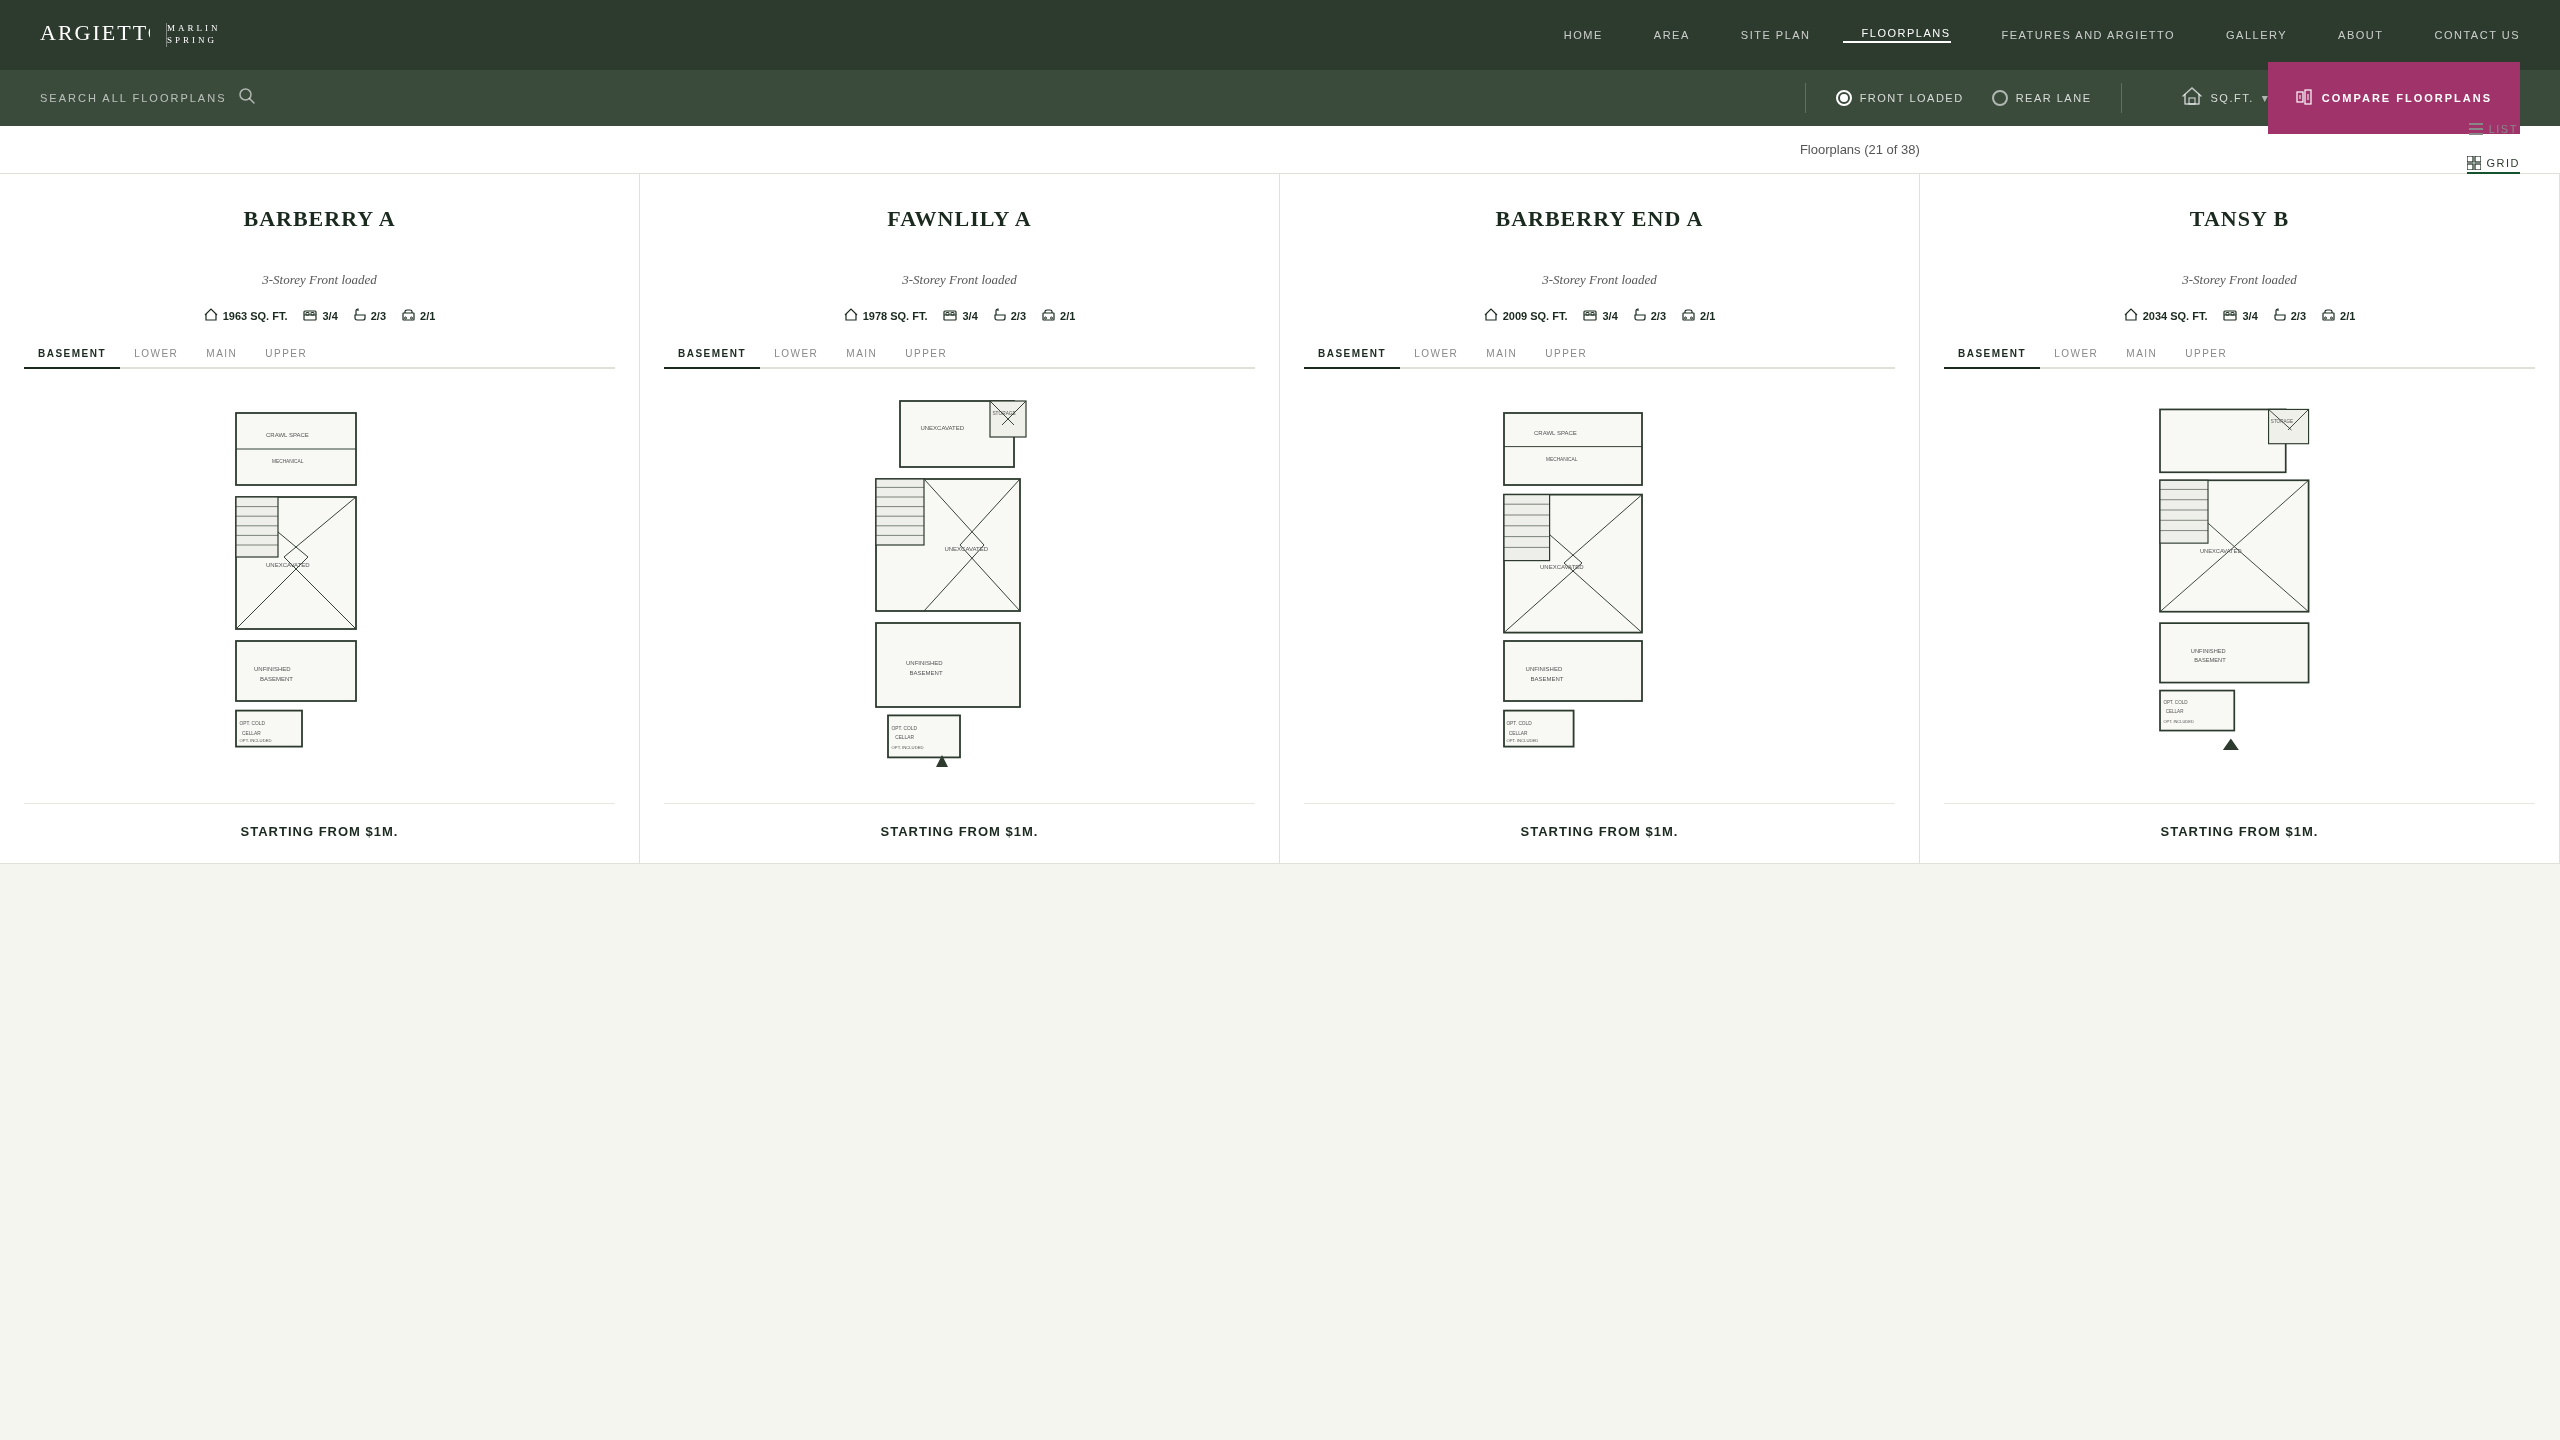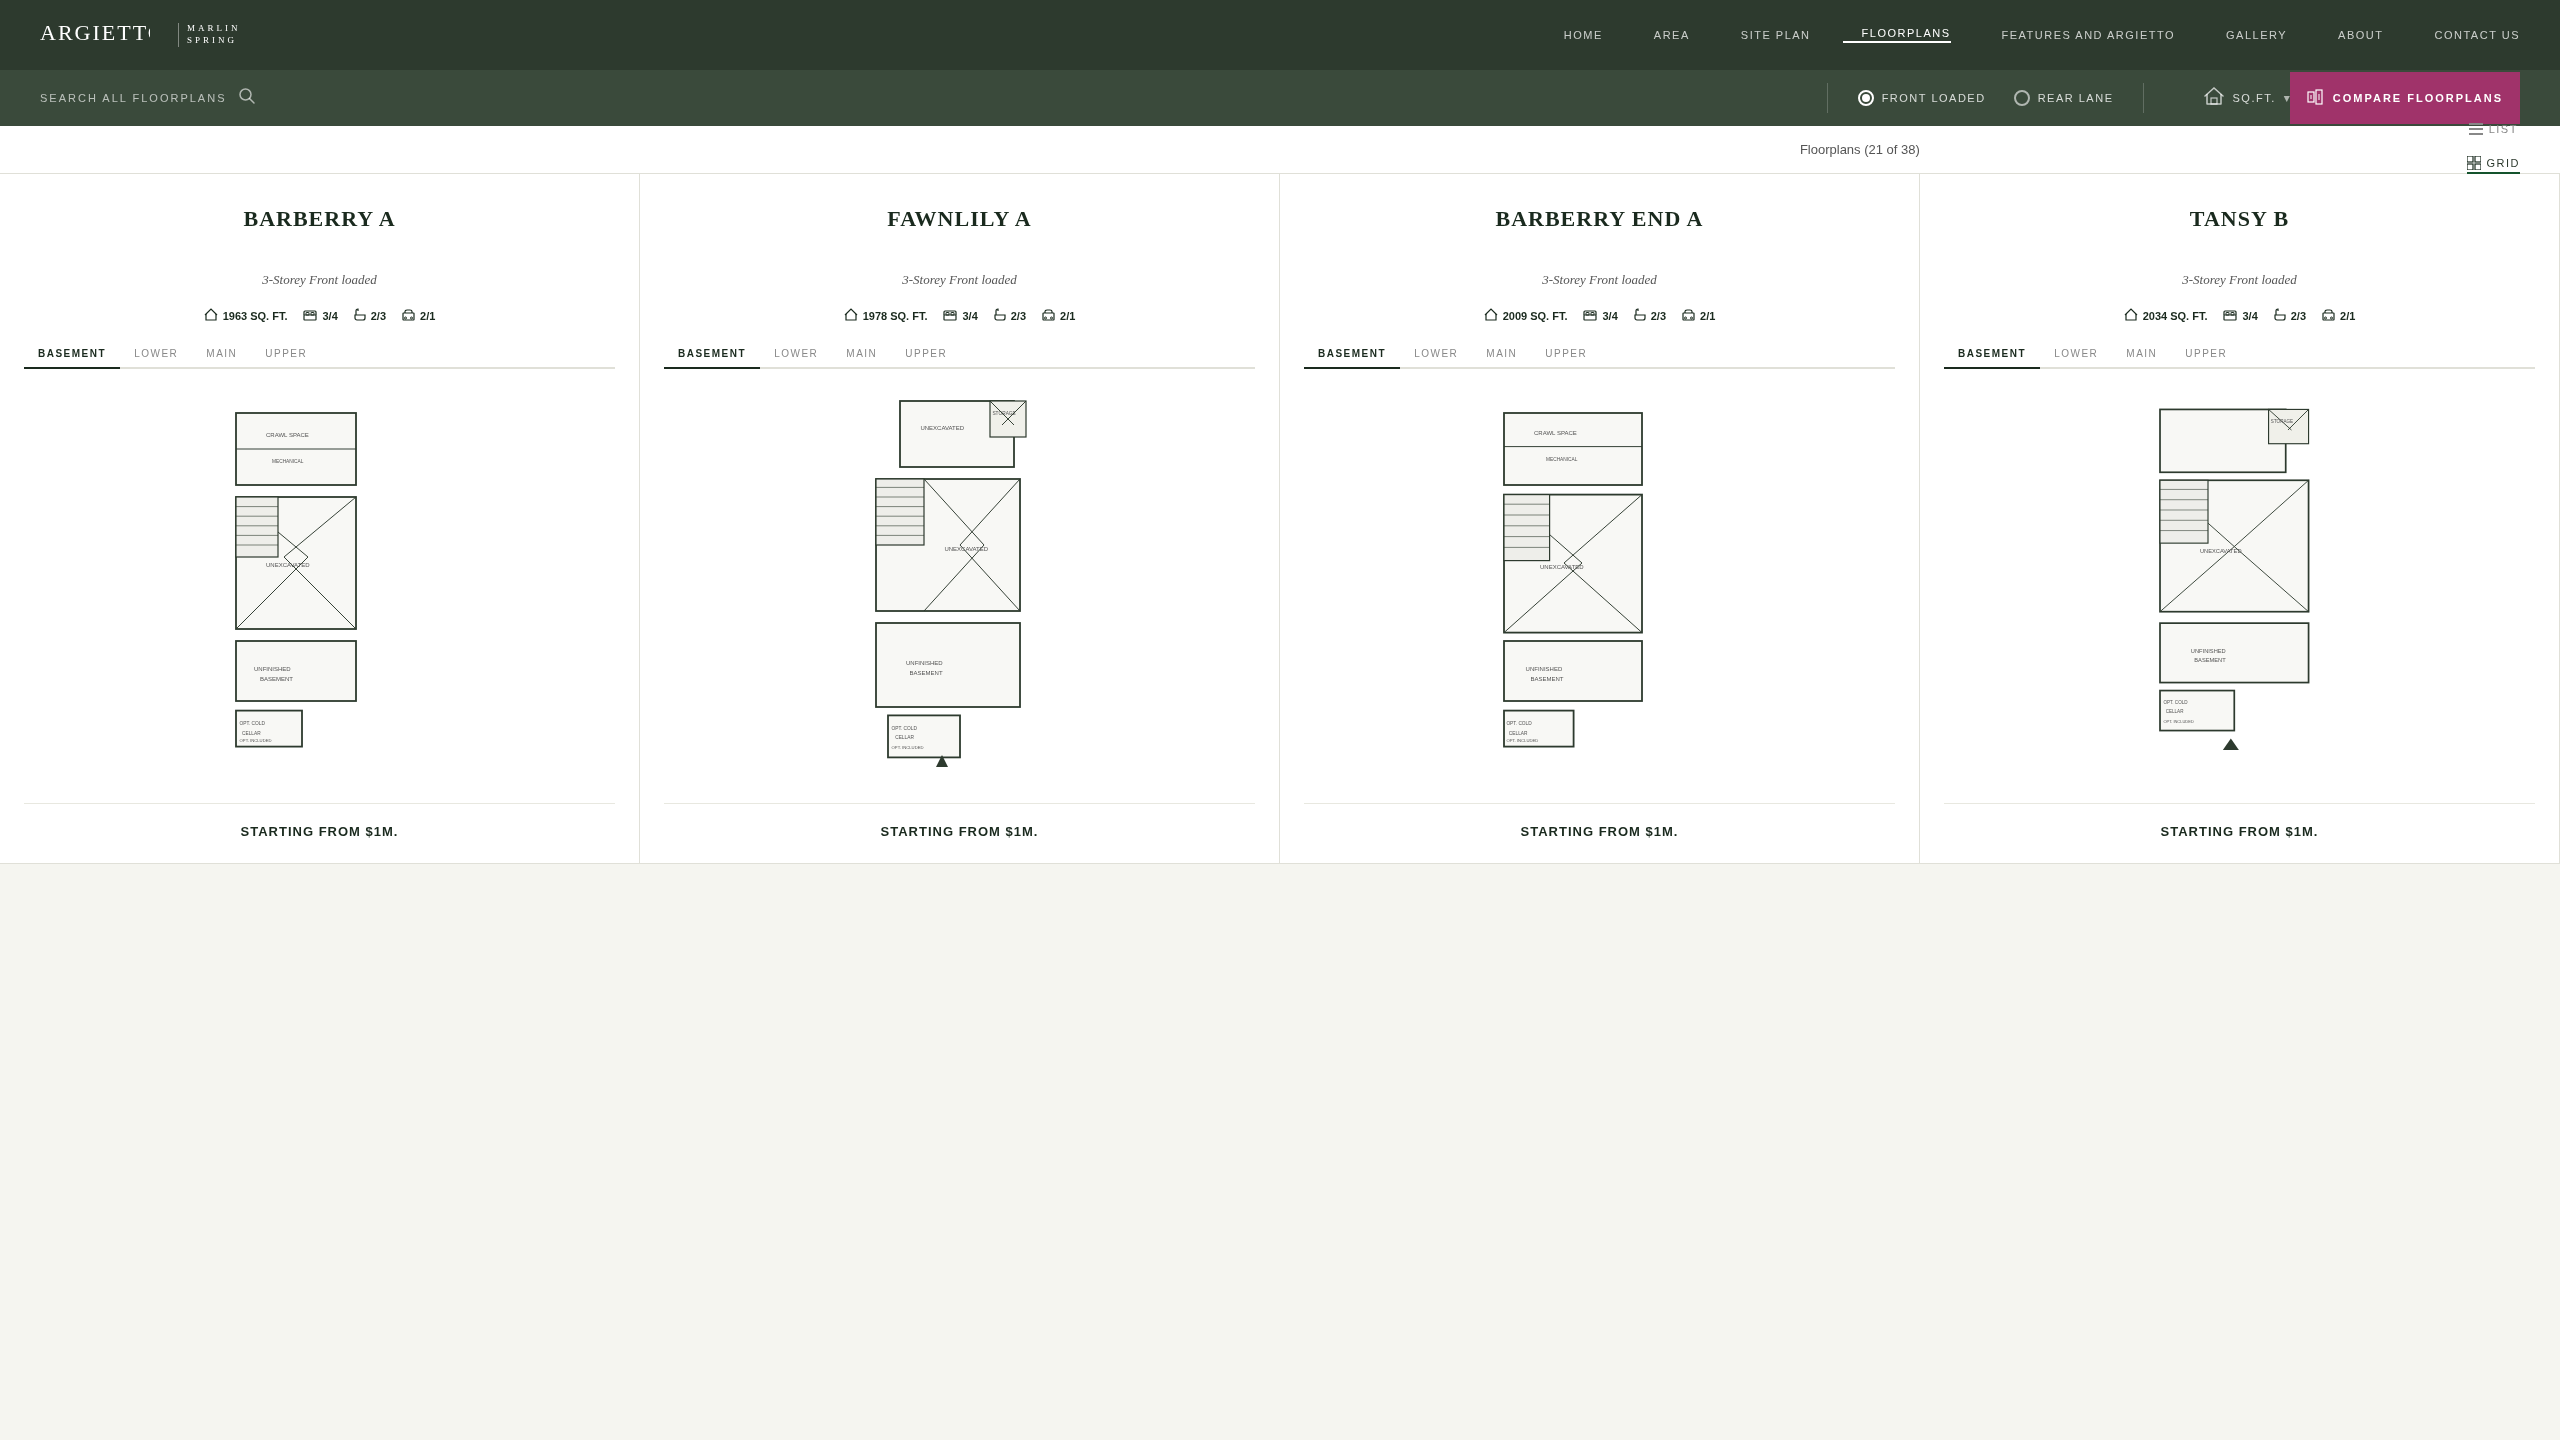--- a/index.html
+++ b/index.html
@@ -24,22 +24,22 @@
       font-size: 22px;
       letter-spacing: 2px;
       font-weight: 400;
     }
     .logo-sub {
       color: white;
       font-size: 10px;
       letter-spacing: 3px;
       line-height: 1.3;
       border-left: 1px solid rgba(255,255,255,0.4);
-      padding-left: 8px;
-      margin-left: 16px;
+      padding-left: 0;
+      margin-left: 4px;
     }
     .nav {
       display: flex;
       gap: 32px;
       align-items: center;
     }
     .nav a {
       color: rgba(255,255,255,0.75);
       text-decoration: none;
       font-size: 11px;
@@ -139,22 +139,22 @@
       font-family: Arial, sans-serif;
     }
     .chevron {
       color: rgba(255,255,255,0.6);
       font-size: 12px;
     }
     .compare-btn {
       background: #a0336a;
       color: white;
       border: none;
-      padding: 0 17px;
-      height: 52px;
+      padding: 0 28px;
+      height: 72px;
       font-size: 11px;
       letter-spacing: 2px;
       font-family: Arial, sans-serif;
       font-weight: 600;
       cursor: pointer;
       display: flex;
       align-items: center;
       gap: 10px;
       margin-left: auto;
     }

